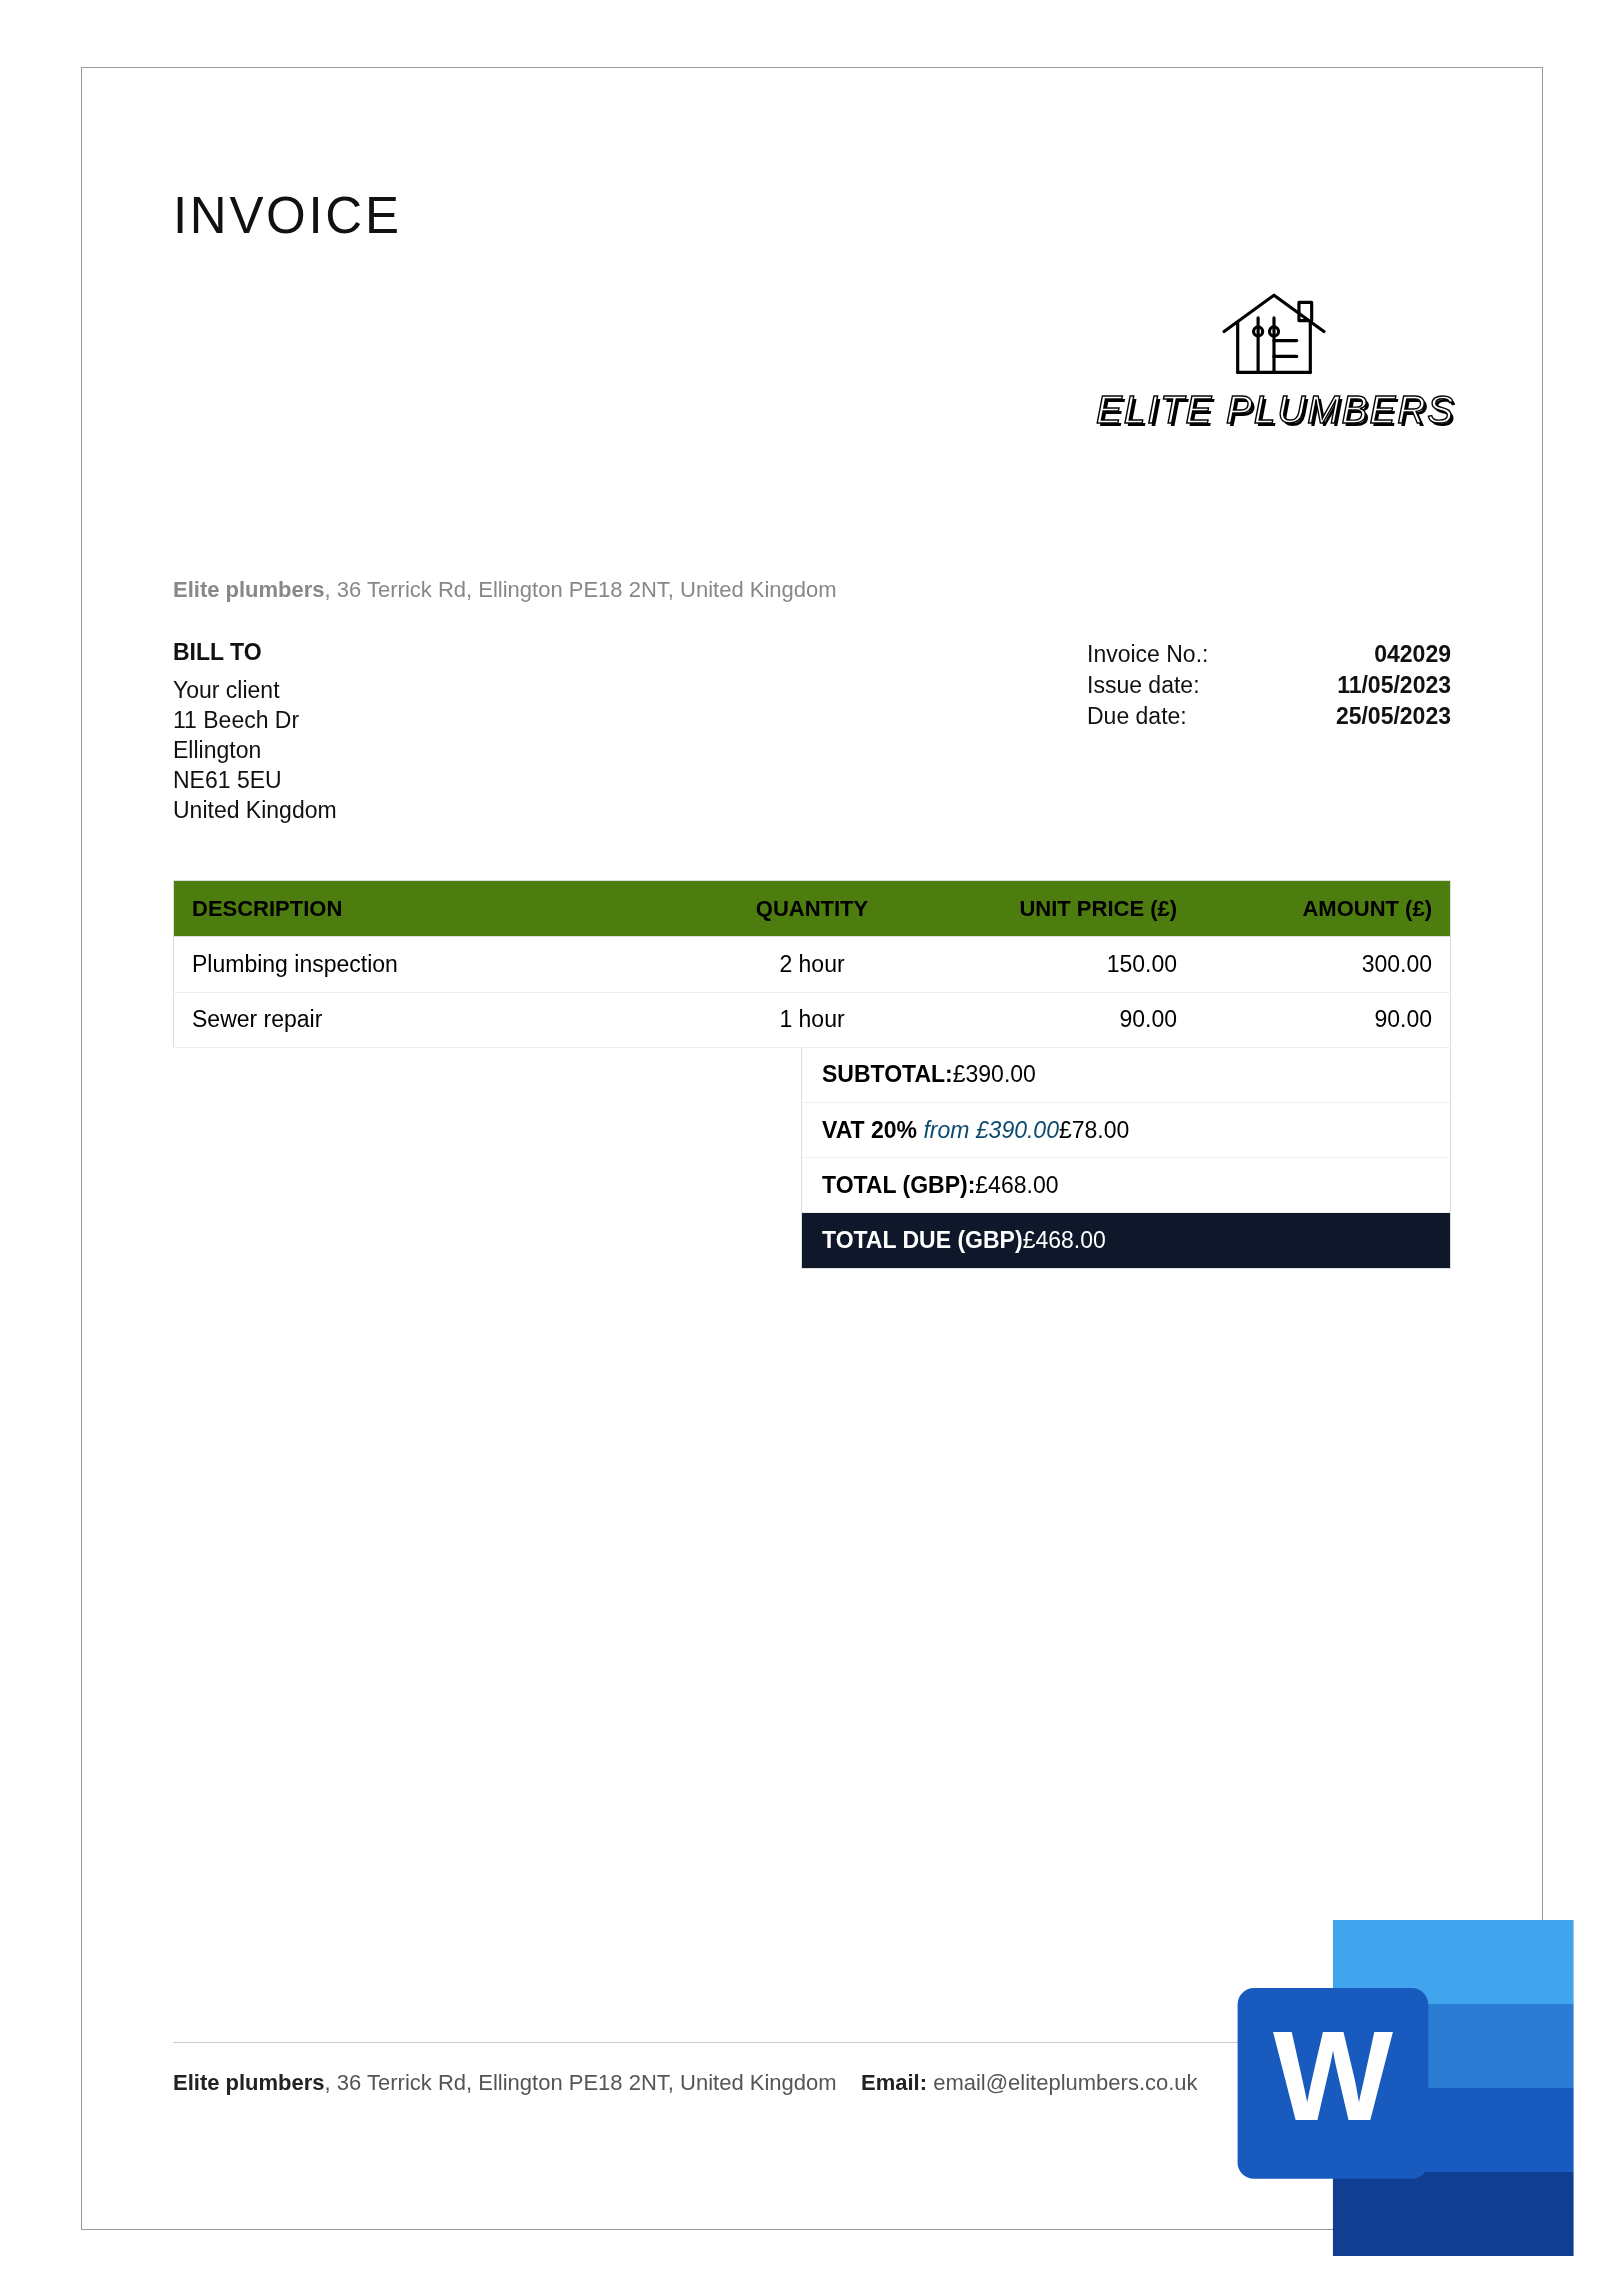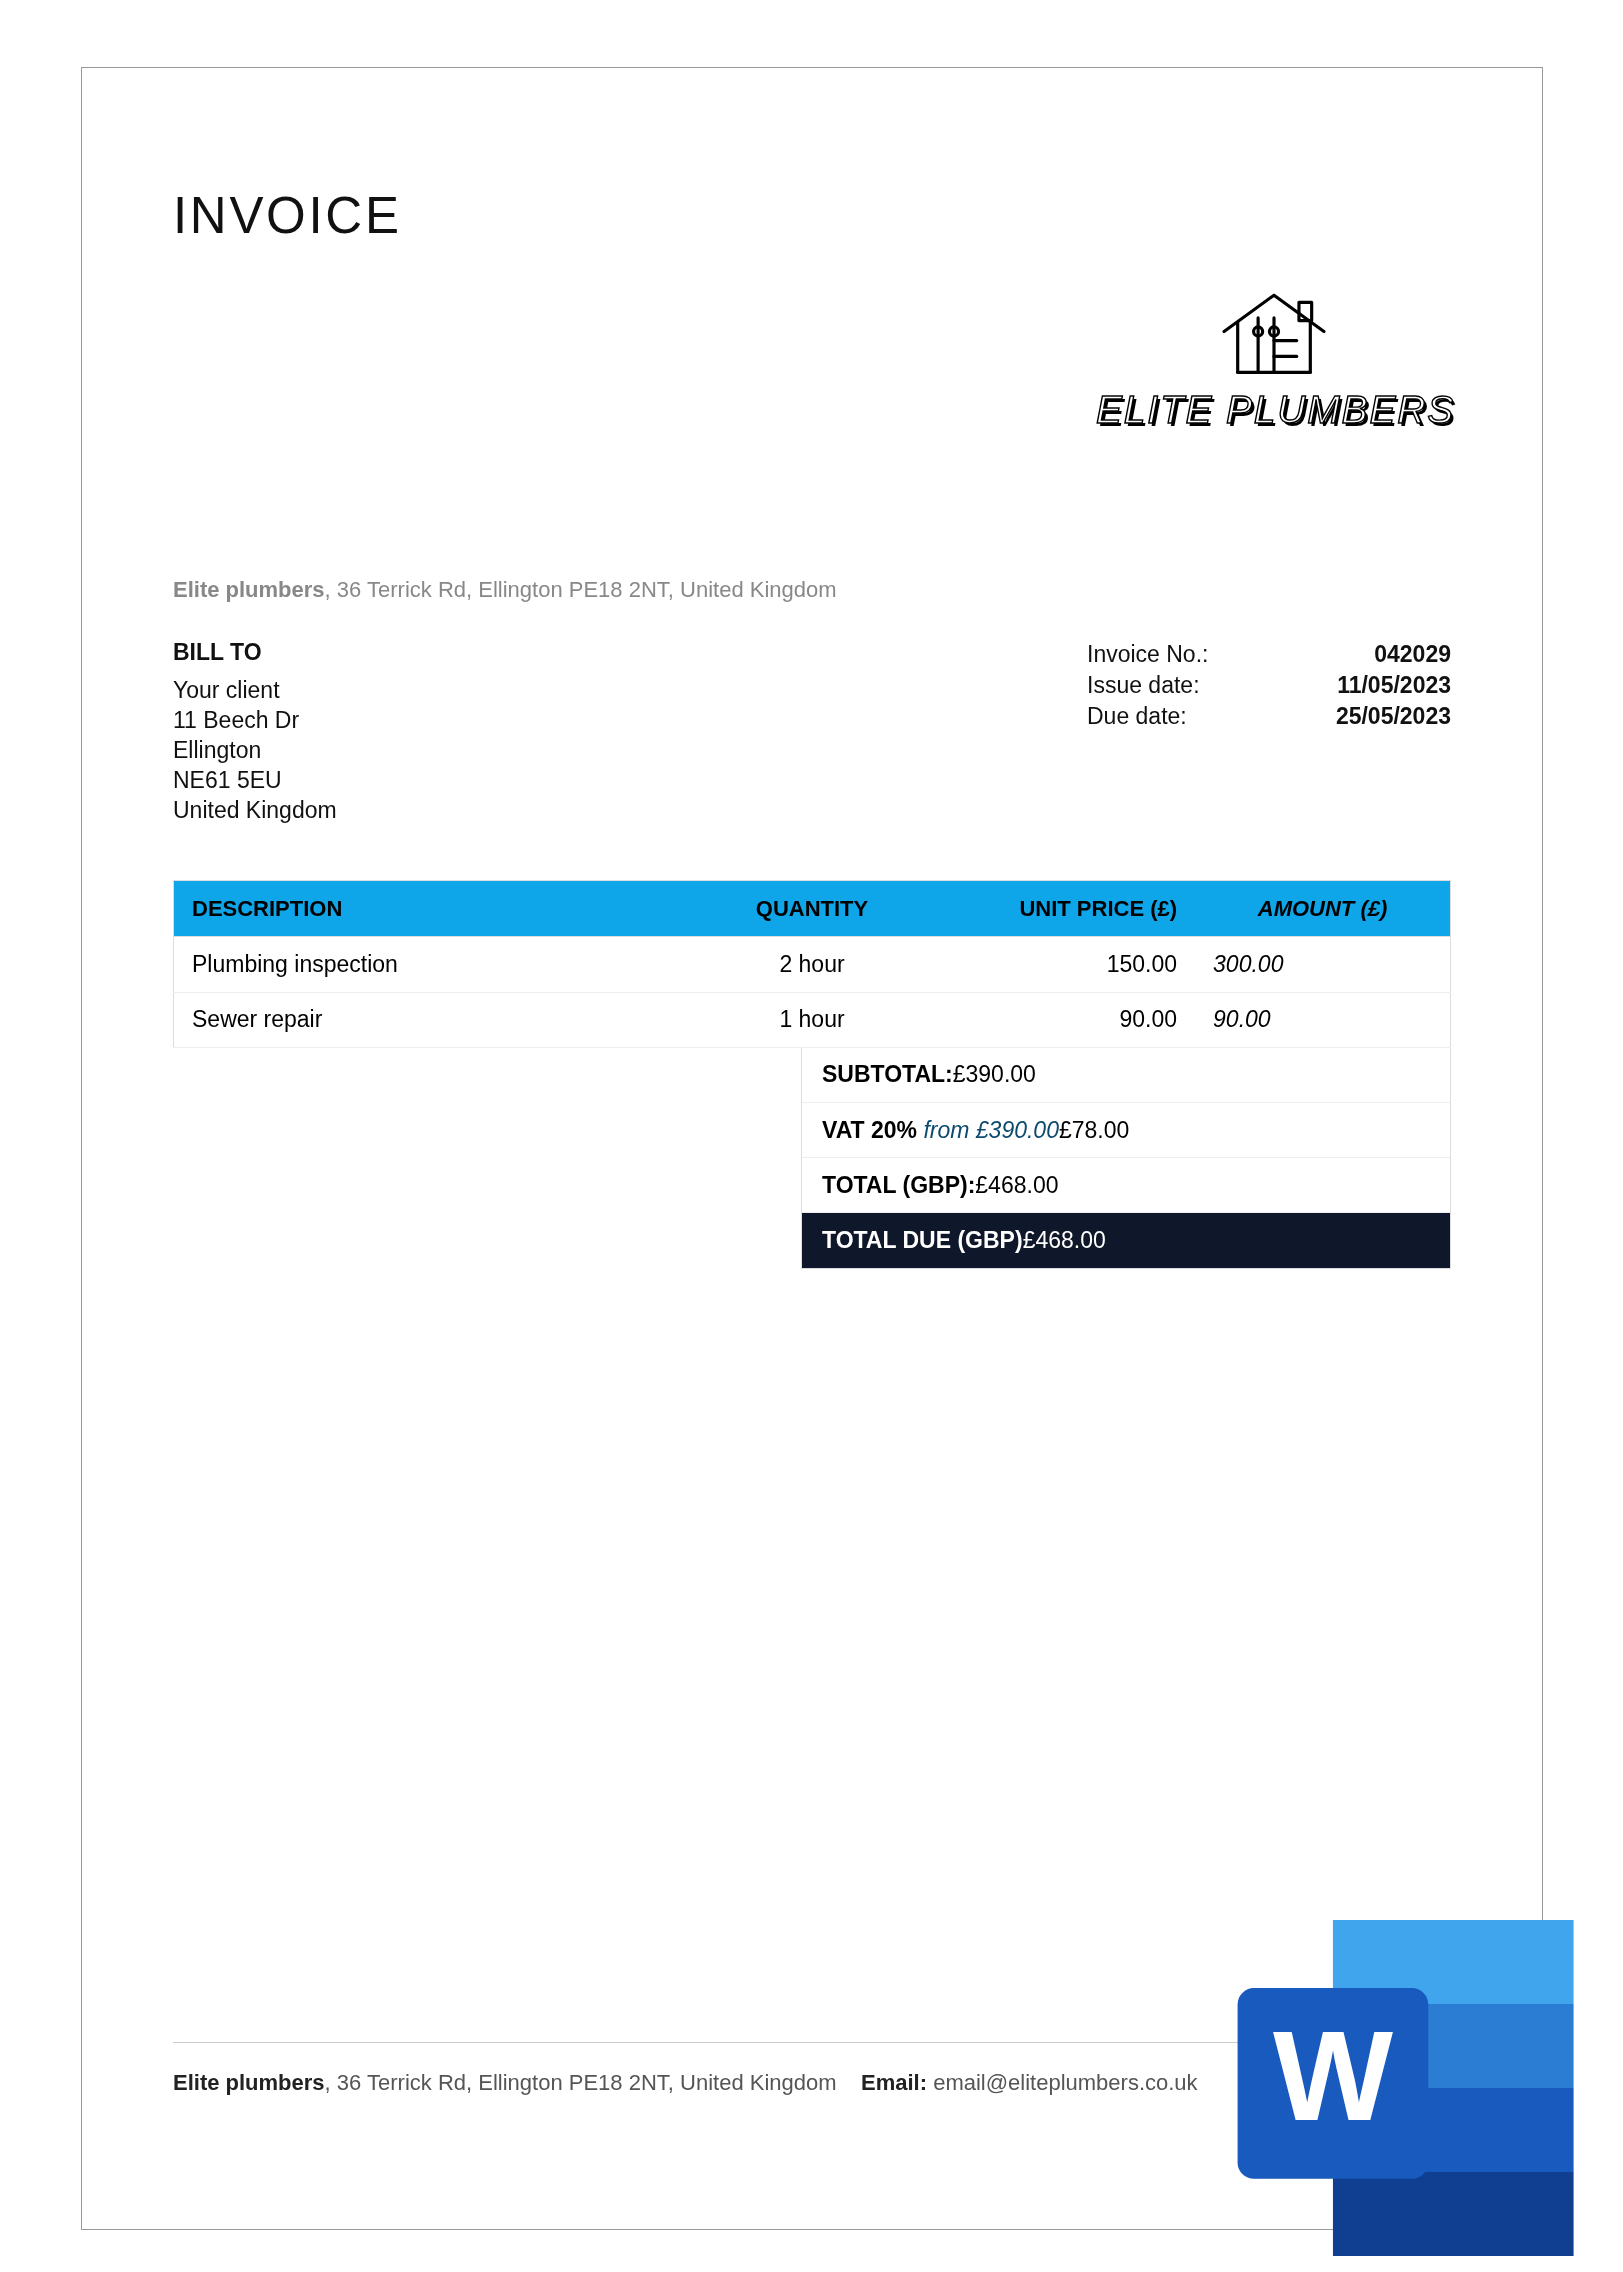--- a/index.html
+++ b/index.html
@@ -78,35 +78,35 @@
     line-height: 1.35;
   }
   .meta-row .val { font-weight: 700; }
   .items-table {
     width: 100%;
     border-collapse: collapse;
     margin-top: 55px;
     border: 0.9px solid #ddd;
   }
   .items-table th {
-    background: #0ea5e9;
+    background: #4d7c0f;
     font-size: 22px;
     font-weight: 700;
     padding: 14.5px 18px;
     border-bottom: 0.9px solid #ddd;
   }
   .items-table td {
     font-size: 23px;
     padding: 13.6px 18px;
     border-bottom: 0.9px solid #eee;
   }
   .items-table th:nth-child(1), .items-table td:nth-child(1) { text-align: left; width: 40%; }
   .items-table th:nth-child(2), .items-table td:nth-child(2) { text-align: center; width: 20%; }
   .items-table th:nth-child(3), .items-table td:nth-child(3) { text-align: right; width: 20%; }
-  .items-table th:nth-child(4), .items-table td:nth-child(4) { width: 20%; font-style: italic; }
+  .items-table th:nth-child(4), .items-table td:nth-child(4) { text-align: right; width: 20%; }
   .totals-box {
     margin-left: auto;
     width: 650px;
     border: 0.9px solid #ddd;
     border-top: none;
   }
   .totals-row {
     display: flex;
     padding: 13.6px 20px;
     font-size: 23px;

